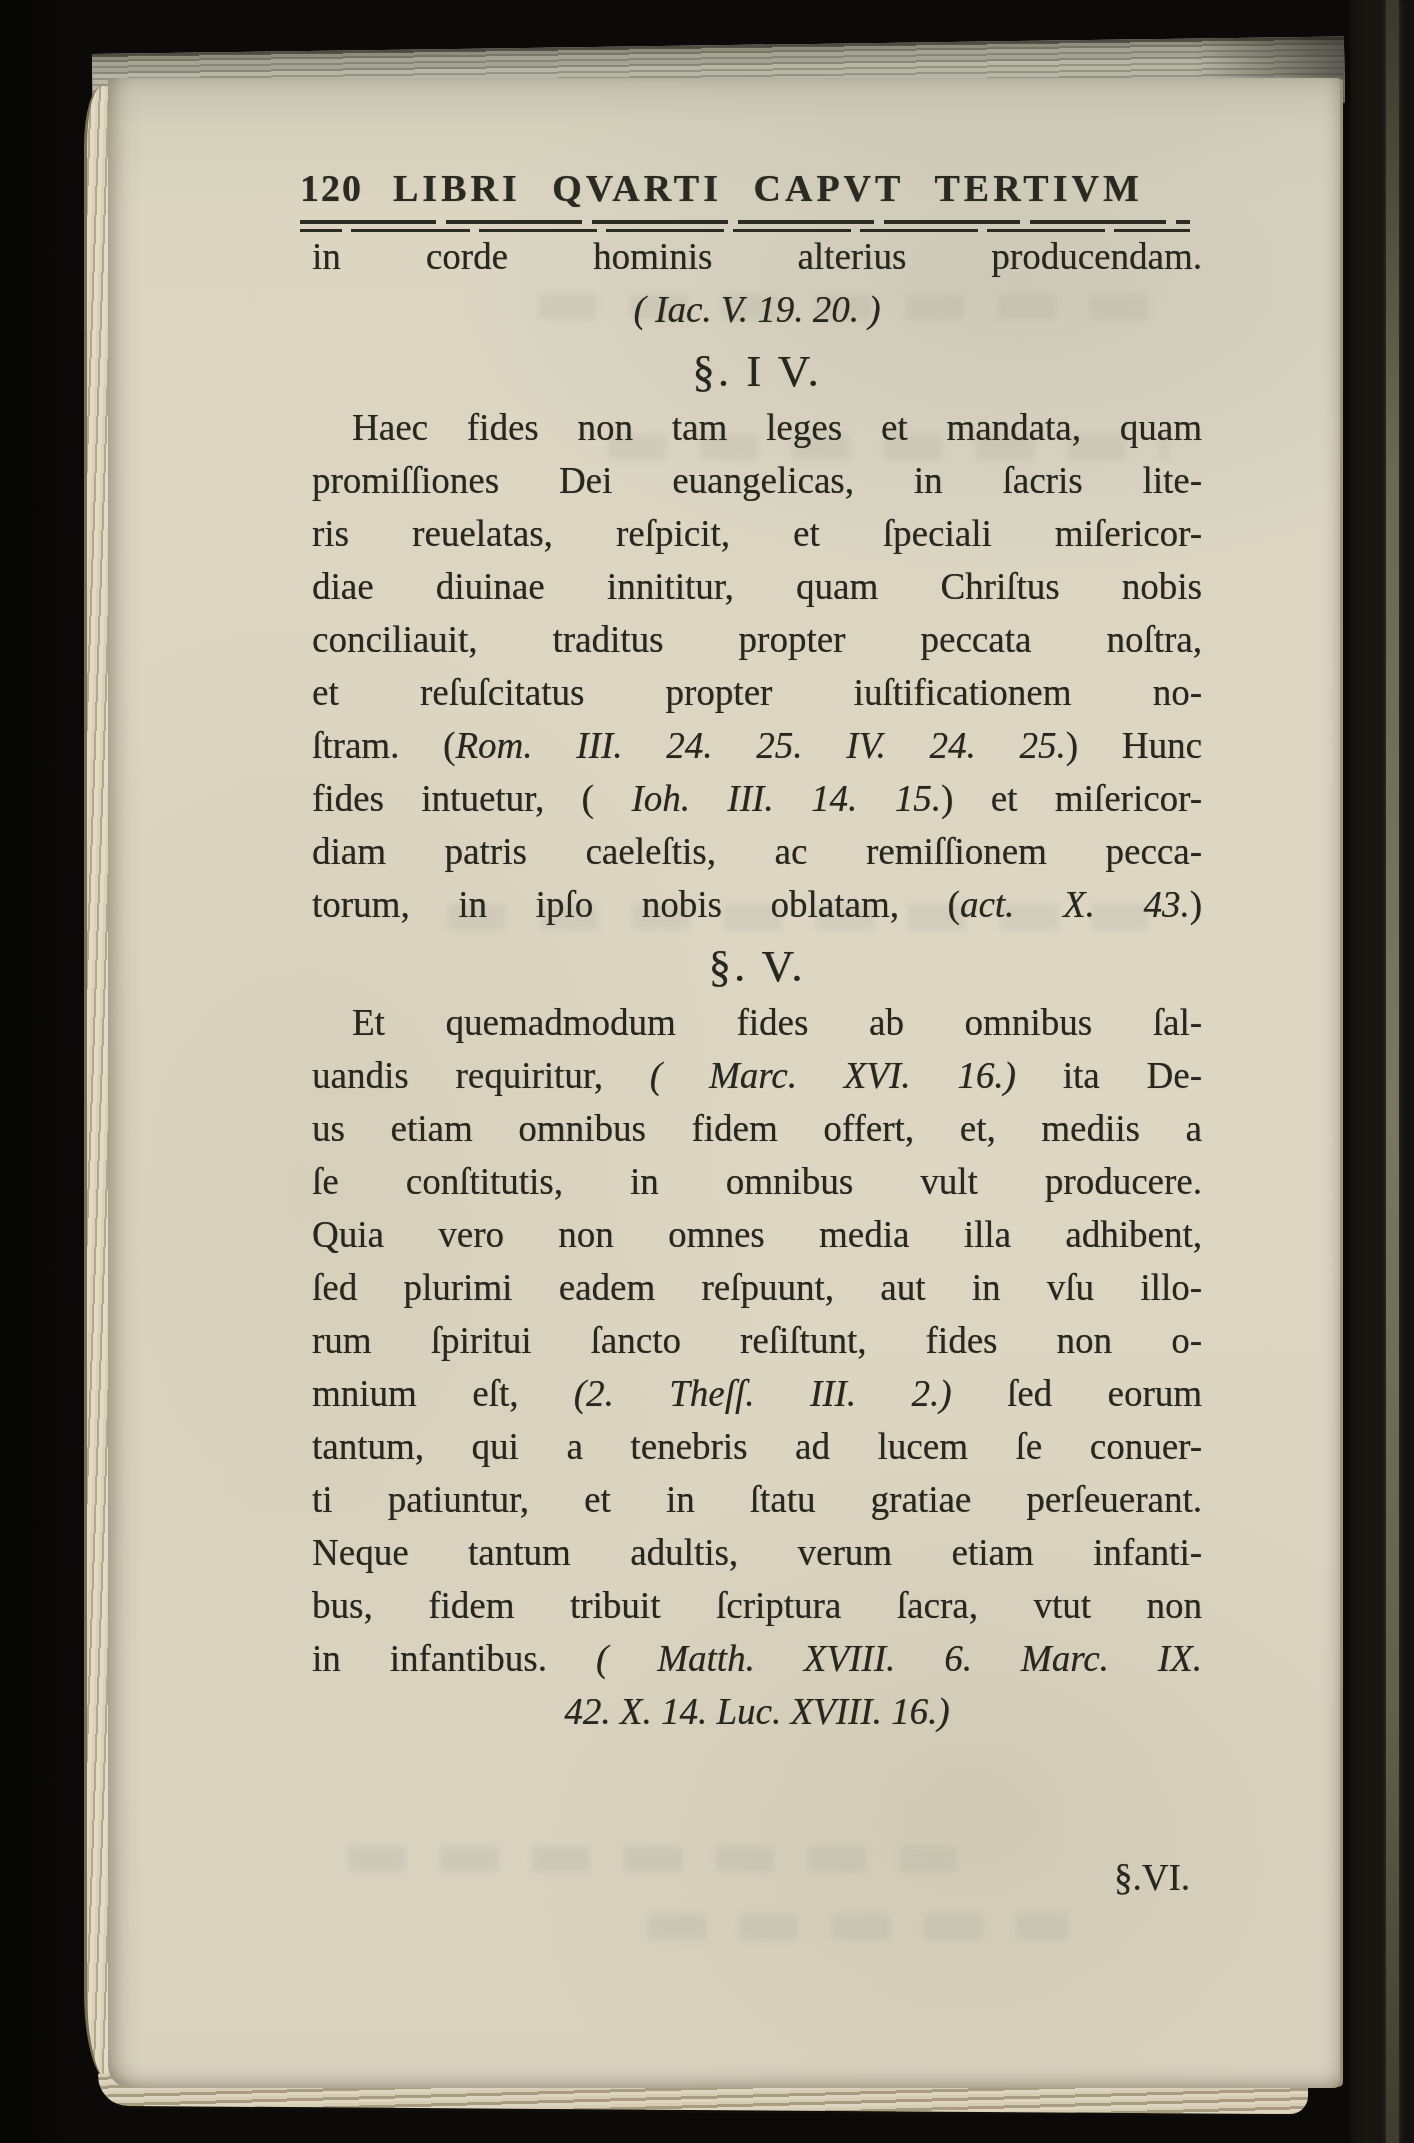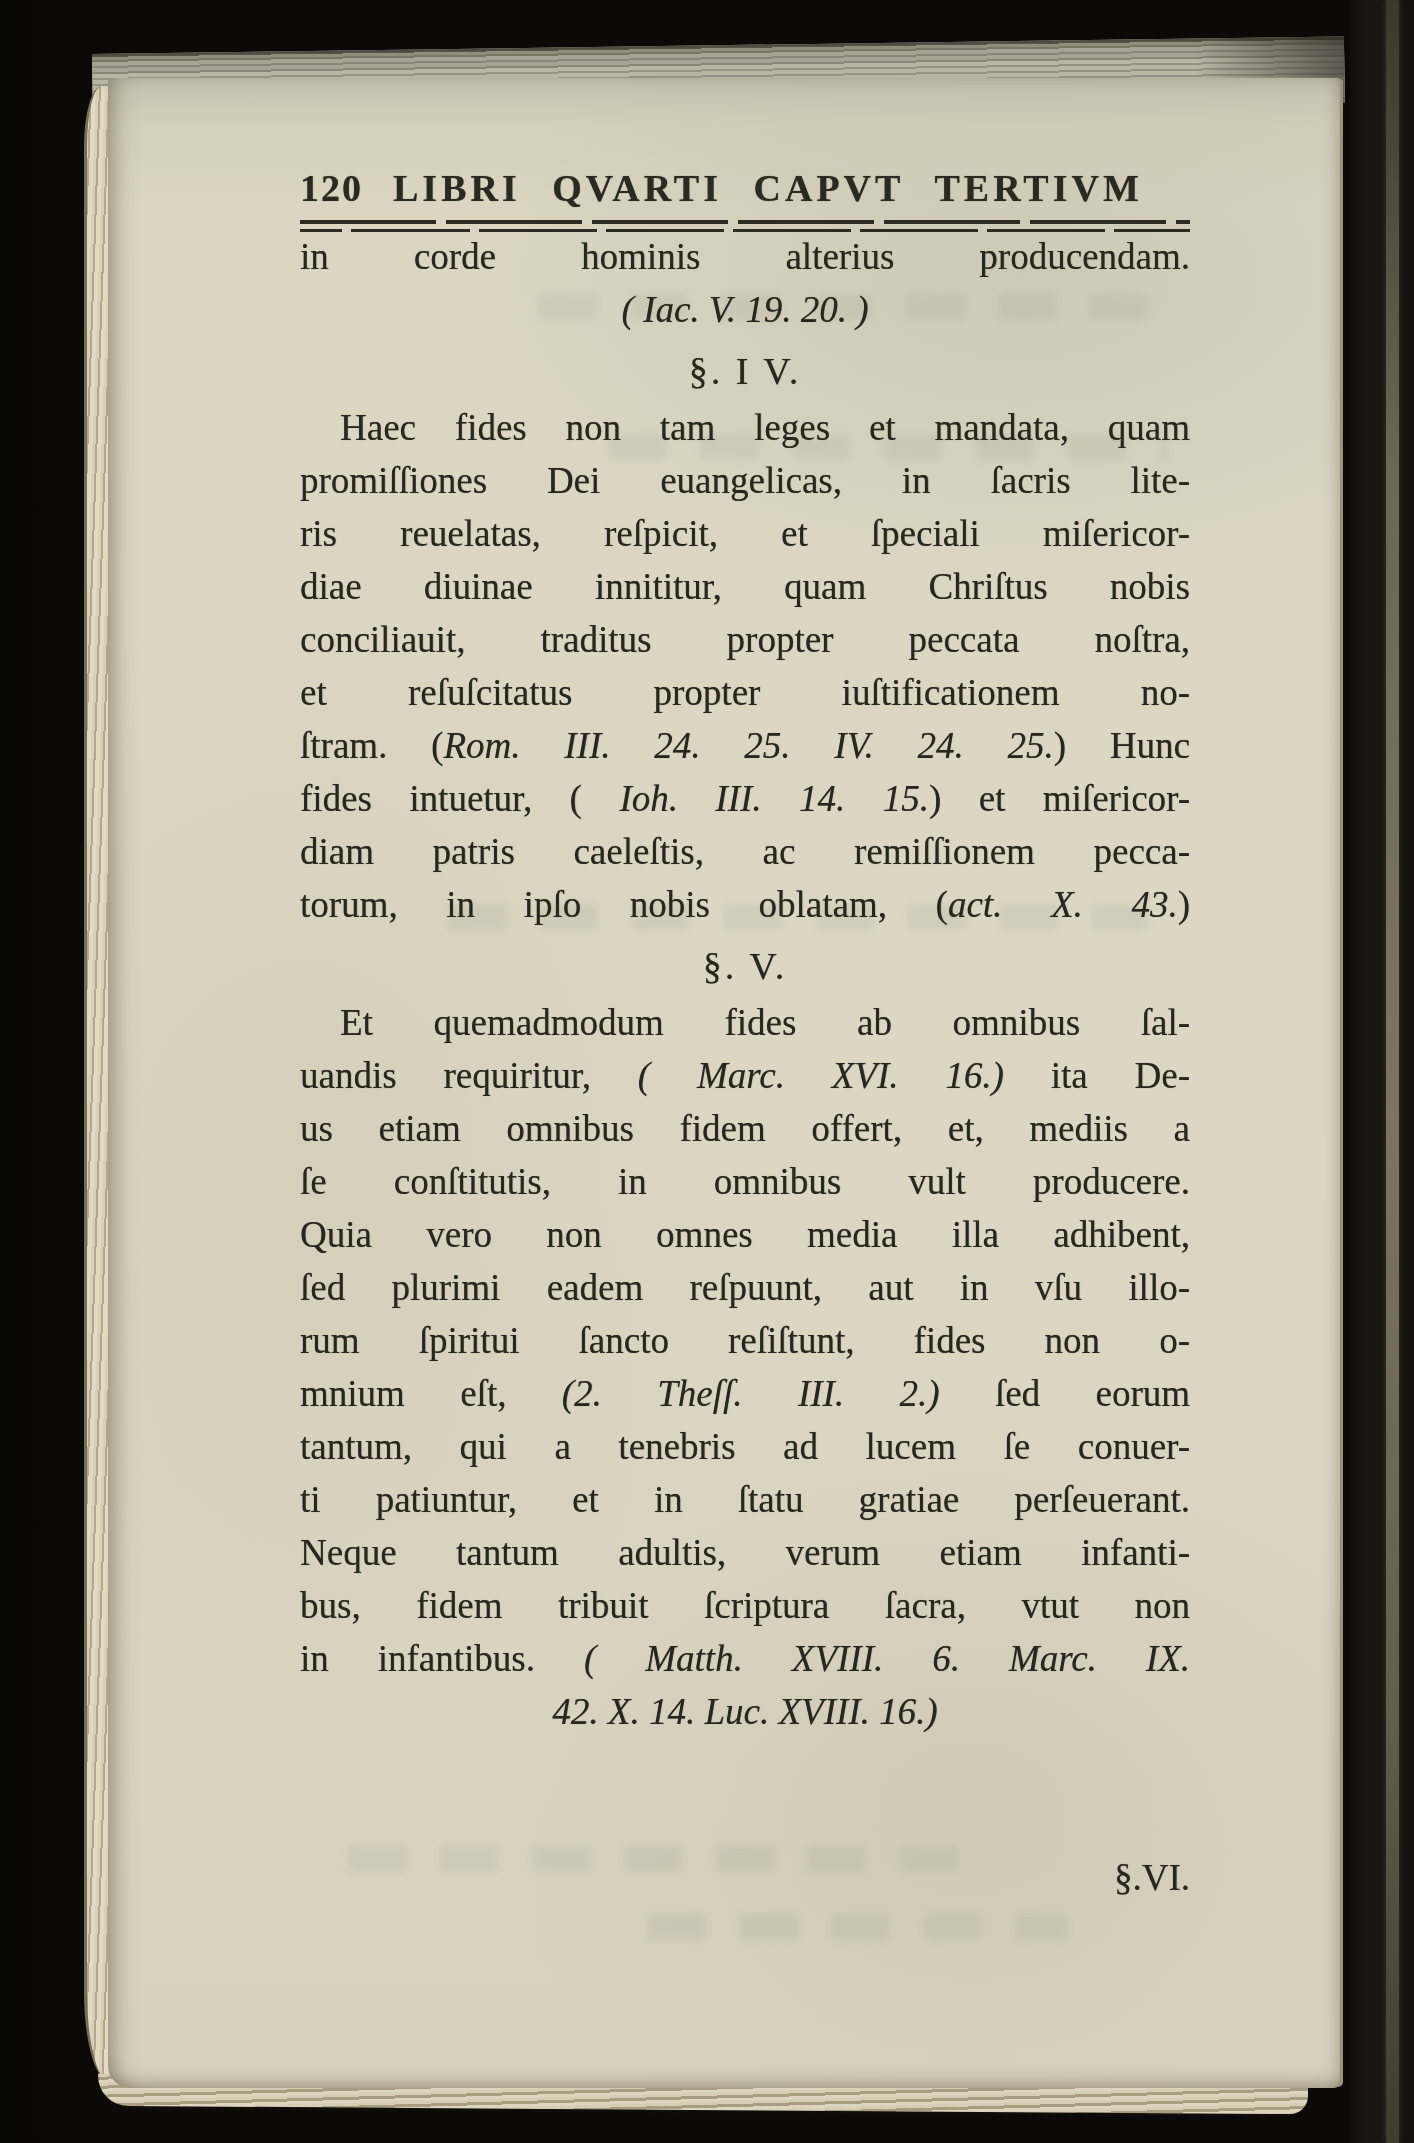--- a/index.html
+++ b/index.html
@@ -50,29 +50,29 @@
     font-weight:bold;font-size:38px;color:#2b2a22;letter-spacing:4px;word-spacing:18px;
     text-shadow:0 0 1px rgba(43,42,34,.6);white-space:nowrap;}
   .header .pagenum{margin-right:30px;letter-spacing:2px;}
 
   .rule{position:absolute;left:192px;top:142px;width:890px;height:14px;}
   .rule .r1{height:4px;background:repeating-linear-gradient(90deg,#2d2c24 0 136px,rgba(45,44,36,0) 136px 146px);}
   .rule .r2{height:3px;margin-top:5px;
     background:repeating-linear-gradient(90deg,#2d2c24 0 118px,rgba(45,44,36,0) 118px 127px);
     background-position-x:52px;}
 
-  .body{position:absolute;left:192px;top:152px;width:890px;
+  .body{position:absolute;left:204px;top:152px;width:890px;
     font-size:37px;line-height:53px;color:#27261f;
     text-shadow:0.3px 0.3px 0.7px rgba(39,38,31,.55);}
   .line{height:53px;white-space:nowrap;}
   .line.j{text-align:justify;text-align-last:justify;white-space:normal;}
   .line.l{text-align:center;}
   .line.c{text-align:center;white-space:normal;letter-spacing:3px;}
   .line.ind{text-indent:40px;}
-  .line.h{margin-top:9px;margin-bottom:3px;font-size:38px;}
+  .line.h{margin-top:9px;margin-bottom:3px;font-size:45px;}
   .line i{font-style:italic;}
 
   .catchword{position:absolute;left:192px;top:1778px;width:890px;
     text-align:right;font-size:37px;color:#27261f;
     text-shadow:0.3px 0.3px 0.7px rgba(39,38,31,.55);}
 
   
   .right-strip{position:absolute;left:1350px;top:0;width:64px;height:2143px;
     background:linear-gradient(90deg,#11100c 0,#191712 30%,#12110d 100%);}
   .right-sliver{position:absolute;left:1386px;top:0;width:13px;height:2143px;

